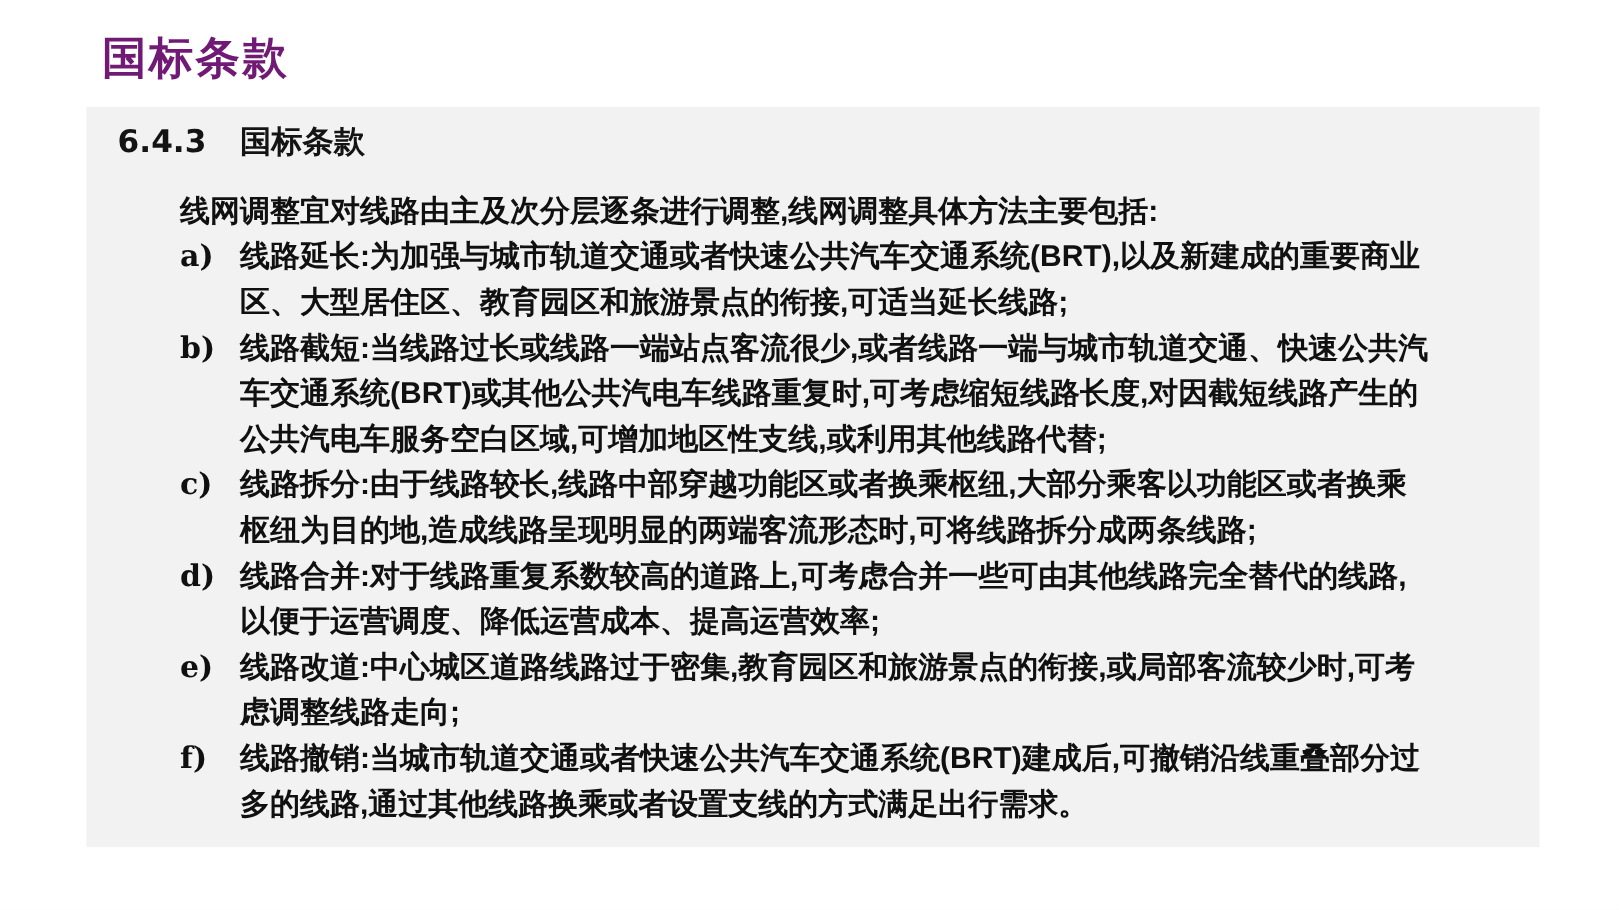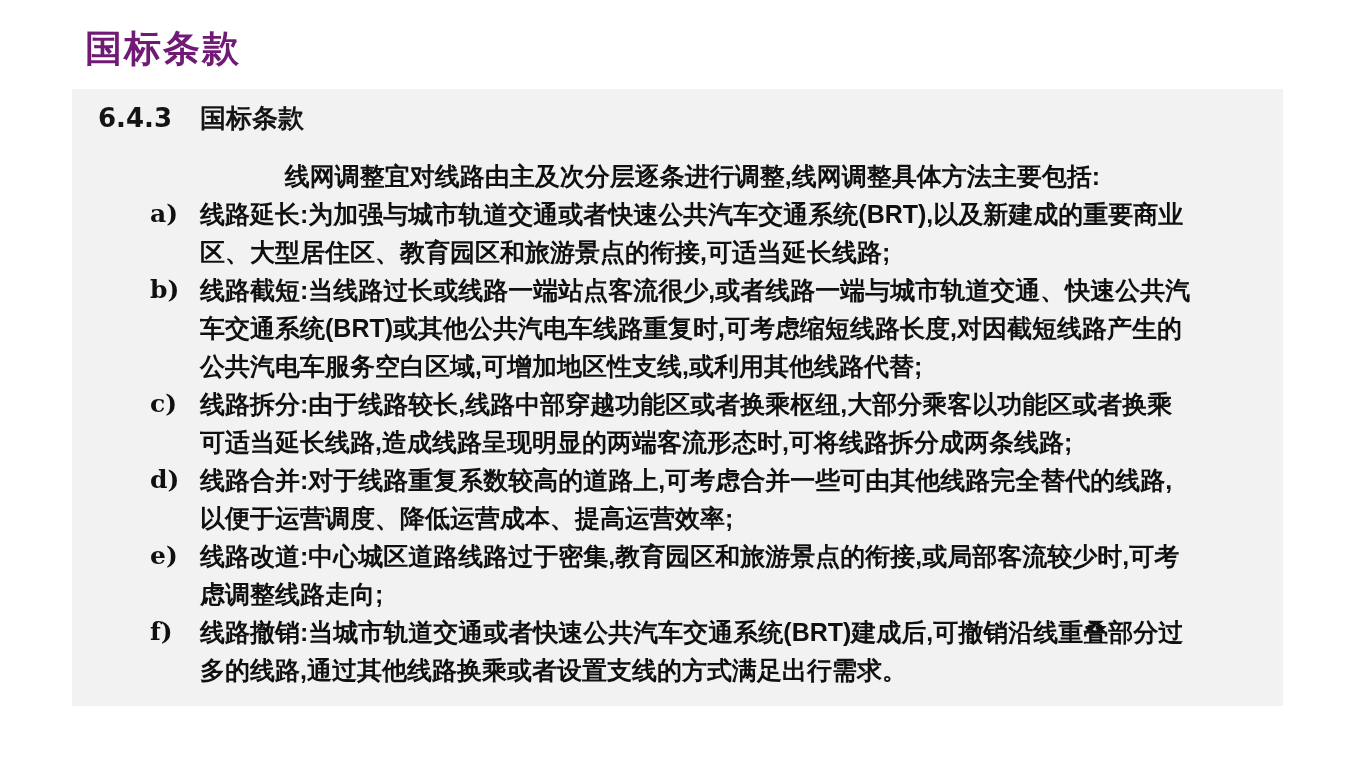--- a/index.html
+++ b/index.html
@@ -41,21 +41,21 @@
 
   .doc-body {
     position:absolute;
     left:78px; top:68px;
     width:1085px;
     font-size:25px;
     font-weight:700;
     color:#101010;
     line-height:38px;
   }
-  .intro { white-space:pre-line;text-align:center; }
+  .intro { white-space:pre-line; }
   .item  { display:flex; align-items:flex-start; }
   .item-label {
     flex:0 0 50px;
     width:50px;
     font-family:"DejaVu Serif","Liberation Serif",serif;
     font-weight:700;
   }
   .item-text {
     flex:1 1 auto;
     white-space:pre-line;
@@ -87,21 +87,21 @@
       <div class="item">
         <span class="item-label">b)</span>
         <span class="item-text">线路截短:当线路过长或线路一端站点客流很少,或者线路一端与城市轨道交通、快速公共汽
 车交通系统(BRT)或其他公共汽电车线路重复时,可考虑缩短线路长度,对因截短线路产生的
 公共汽电车服务空白区域,可增加地区性支线,或利用其他线路代替;</span>
       </div>
 
       <div class="item">
         <span class="item-label">c)</span>
         <span class="item-text">线路拆分:由于线路较长,线路中部穿越功能区或者换乘枢纽,大部分乘客以功能区或者换乘
-可适当延长线路,造成线路呈现明显的两端客流形态时,可将线路拆分成两条线路;</span>
+枢纽为目的地,造成线路呈现明显的两端客流形态时,可将线路拆分成两条线路;</span>
       </div>
 
       <div class="item">
         <span class="item-label">d)</span>
         <span class="item-text">线路合并:对于线路重复系数较高的道路上,可考虑合并一些可由其他线路完全替代的线路,
 以便于运营调度、降低运营成本、提高运营效率;</span>
       </div>
 
       <div class="item">
         <span class="item-label">e)</span>

